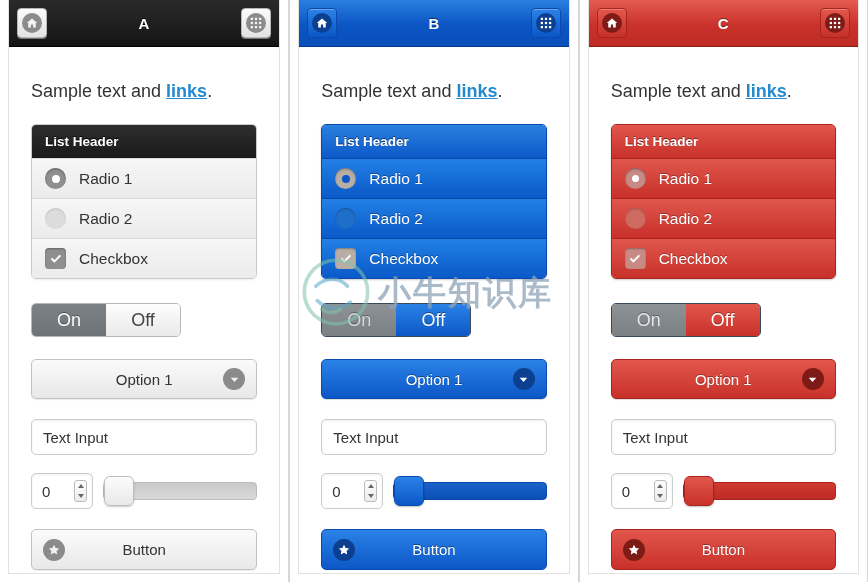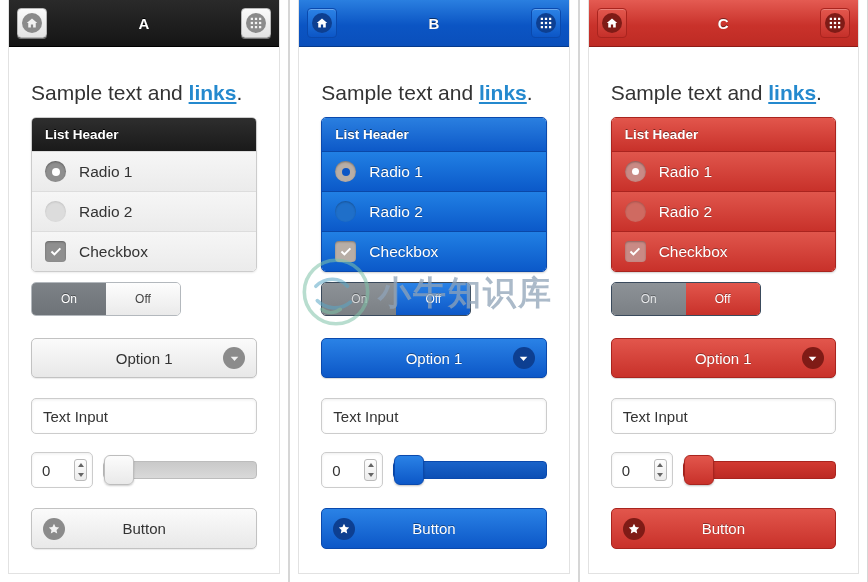--- a/index.html
+++ b/index.html
@@ -103,31 +103,31 @@
     background: linear-gradient(#e3574d,#c5302a);
     border: 1px solid #a9241e;
     box-shadow: inset 0 1px 0 rgba(255,255,255,.25);
   }
   .t-c .hdr-btn .circ { background: #7f1b16; }
   .t-c .hdr-btn .circ svg { fill: #ffffff; }
 
   
   .body { padding: 0 22px; }
   .sample {
-    font-size: 21px;
+    font-size: 18px;
     color: #333;
-    margin: 34px 0 12px 0;
+    margin: 34px 0 22px 0;
   }
   .sample a { color: #2489CE; text-decoration: underline; font-weight: bold; }
 
   
   .list {
     border-radius: 5px;
     overflow: hidden;
-    margin-bottom: 10px;
+    margin-bottom: 24px;
   }
   .list-hdr {
     padding: 9px 13px;
     font-size: 13.5px;
     font-weight: bold;
   }
   .list-row {
     display: flex;
     align-items: center;
     padding: 9px 13px;
@@ -172,21 +172,21 @@
 
   
   .toggle {
     width: 150px; height: 34px;
     display: flex; border-radius: 5px; overflow: hidden;
     margin-bottom: 22px;
     cursor: pointer;
   }
   .toggle span {
     flex: 1; display: flex; align-items: center; justify-content: center;
-    font-size: 12px;
+    font-size: 18px;
   }
   .t-a .toggle { border: 1px solid #b3b8bd; box-shadow: inset 0 1px 2px rgba(0,0,0,.15); }
   .t-a .tg-on { background: linear-gradient(#7d8287,#6e7378); color: #fff; text-shadow: 0 -1px 0 rgba(0,0,0,.4); }
   .t-a .tg-off { background: linear-gradient(#fdfdfd,#eaeaea); color: #444; }
   .t-b .toggle { border: 1px solid #3a4a5c; box-shadow: inset 0 1px 2px rgba(0,0,0,.2); }
   .t-b .tg-on { background: linear-gradient(#8d9297,#7b8085); color: #d6d8da; text-shadow: 0 -1px 0 rgba(0,0,0,.35); }
   .t-b .tg-off { background: linear-gradient(#2a82e6,#0d58c8); color: #fff; text-shadow: 0 -1px 0 rgba(0,0,0,.4); }
   .t-c .toggle { border: 1px solid #3a4a5c; box-shadow: inset 0 1px 2px rgba(0,0,0,.2); }
   .t-c .tg-on { background: linear-gradient(#8d9297,#7b8085); color: #e6e8ea; text-shadow: 0 -1px 0 rgba(0,0,0,.35); }
   .t-c .tg-off { background: linear-gradient(#e2564c,#c8312a); color: #fff; text-shadow: 0 -1px 0 rgba(0,0,0,.35); }

